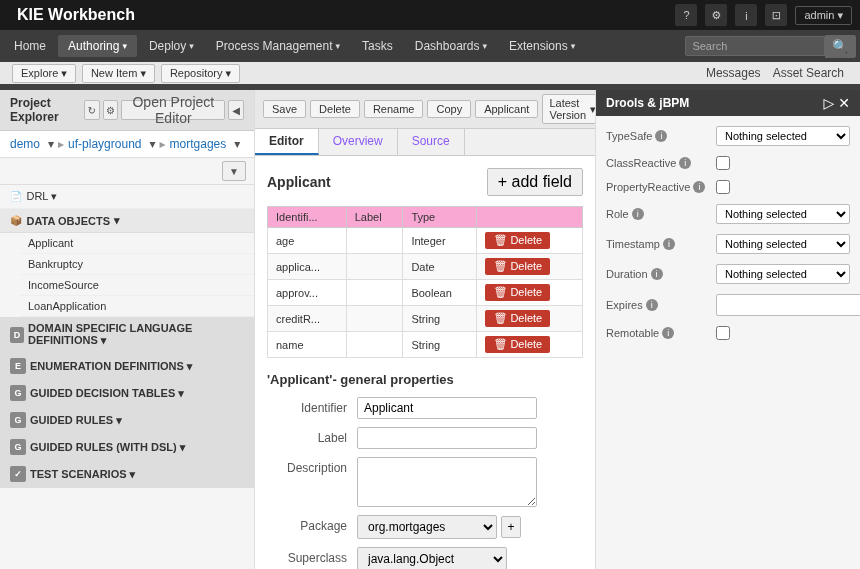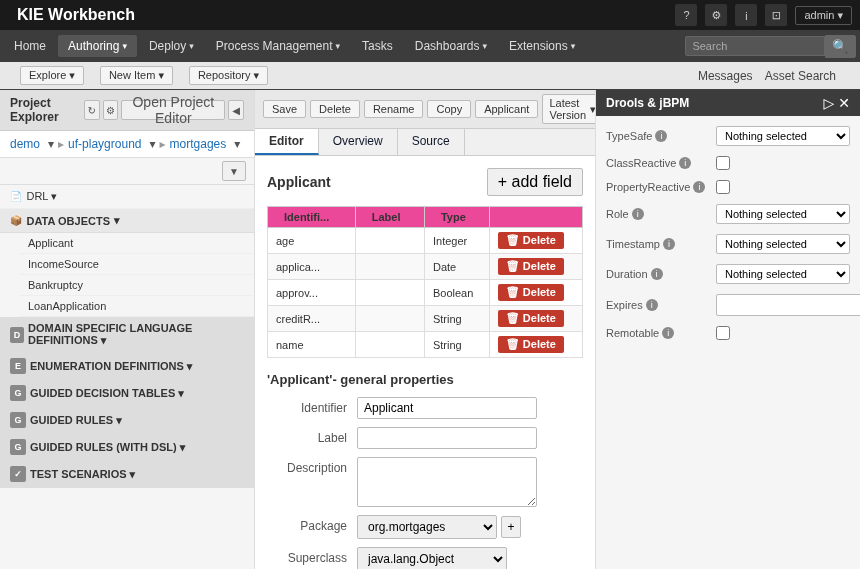--- a/index.html
+++ b/index.html
@@ -16,21 +16,21 @@
     .menu-bar { background: #3c3c3c; height: 32px; display: flex; align-items: center; padding: 0 4px; gap: 2px; }
     .menu-item { color: #ddd; padding: 4px 10px; cursor: pointer; font-size: 12px; border-radius: 2px; display: flex; align-items: center; gap: 3px; white-space: nowrap; }
     .menu-item.active { background: #555; color: #fff; }
     .menu-item .arrow { font-size: 9px; }
     .menu-search { margin-left: auto; display: flex; align-items: center; }
     .menu-search input { padding: 3px 6px; font-size: 11px; border: 1px solid #666; background: #555; color: #fff; width: 140px; border-radius: 2px 0 0 2px; outline: none; }
     .menu-search input::placeholder { color: #aaa; }
     .menu-search-btn { background: #666; border: 1px solid #666; color: #ccc; padding: 3px 6px; cursor: pointer; border-radius: 0 2px 2px 0; }
 
     
-    .sub-nav { background: #e8e8e8; height: 28px; display: flex; align-items: center; padding: 0 20px; gap: 16px; border-bottom: 1px solid #404040; }
+    .sub-nav { background: #e8e8e8; height: 28px; display: flex; align-items: center; padding: 0 12px; gap: 6px; border-bottom: 6px solid #404040; }
     .sub-nav-btn { background: #f5f5f5; border: 1px solid #bbb; color: #333; padding: 2px 8px; font-size: 11px; cursor: pointer; border-radius: 2px; display: flex; align-items: center; gap: 3px; }
     .sub-nav-right { margin-left: auto; display: flex; gap: 4px; }
     .sub-nav-link { color: #444; font-size: 12px; cursor: pointer; padding: 2px 4px; }
 
     
     .main-layout { display: flex; height: calc(569px - 90px); }
 
     
     .sidebar { width: 255px; background: #f5f5f5; border-right: 1px solid #ddd; overflow-y: auto; flex-shrink: 0; }
     .sidebar-header { background: #e0e0e0; padding: 6px 10px; font-weight: bold; font-size: 12px; display: flex; align-items: center; justify-content: space-between; border-bottom: 1px solid #ccc; }
@@ -46,34 +46,34 @@
     .category-section { border-bottom: 1px solid #ddd; }
     .category-header { background: #ddd; padding: 5px 10px; font-size: 11px; font-weight: bold; display: flex; align-items: center; gap: 4px; cursor: pointer; }
     .category-icon { width: 16px; height: 16px; background: #888; display: inline-block; border-radius: 2px; vertical-align: middle; }
 
     
     .content-area { flex: 1; background: #fff; overflow: hidden; display: flex; flex-direction: column; }
     .editor-toolbar { background: #e8e8e8; padding: 4px 8px; display: flex; align-items: center; gap: 4px; border-bottom: 1px solid #ccc; }
     .toolbar-btn { background: #f5f5f5; border: 1px solid #bbb; color: #333; padding: 2px 8px; font-size: 11px; cursor: pointer; border-radius: 2px; }
     .toolbar-version { background: #f5f5f5; border: 1px solid #bbb; padding: 2px 6px; font-size: 11px; display: flex; align-items: center; gap: 4px; border-radius: 2px; cursor: pointer; }
     .editor-tabs { display: flex; border-bottom: 1px solid #ccc; background: #f0f0f0; }
-    .editor-tab { padding: 5px 14px; font-size: 12px; cursor: pointer; border-right: 1px solid #ccc; color: #0f172a; }
+    .editor-tab { padding: 5px 14px; font-size: 12px; cursor: pointer; border-right: 1px solid #ccc; color: #8b5cf6; }
     .editor-tab.active { background: #fff; color: #333; font-weight: bold; border-bottom: 2px solid #1e6eb5; }
 
     
     .editor-content { padding: 12px; overflow-y: auto; flex: 1; }
     .section-title { font-size: 14px; font-weight: bold; margin-bottom: 10px; display: flex; align-items: center; justify-content: space-between; }
     .add-field-btn { background: #f0f0f0; border: 1px solid #bbb; padding: 4px 10px; font-size: 16px; cursor: pointer; border-radius: 2px; }
 
     
     .data-table { width: 100%; border-collapse: collapse; font-size: 11px; margin-bottom: 14px; }
-    .data-table th { background: #ec4899; border: 1px solid #ccc; padding: 4px 16px; text-align: left; font-weight: bold; }
+    .data-table th { background: #f9a8d4; border: 1px solid #ccc; padding: 4px 8px; text-align: left; font-weight: normal; }
     .data-table td { border: 1px solid #ddd; padding: 4px 8px; }
     .data-table tr:nth-child(even) td { background: #f9f9f9; }
-    .delete-btn { background: #c0392b; color: #fff; border: none; padding: 2px 8px; font-size: 11px; cursor: pointer; border-radius: 2px; font-weight: bold; }
+    .delete-btn { background: #c0392b; color: #fff; border: none; padding: 2px 8px; font-size: 11px; cursor: pointer; border-radius: 2px; }
 
     
     .general-props { margin-top: 4px; }
     .general-props h3 { font-size: 13px; margin-bottom: 10px; }
     .form-row { display: flex; align-items: flex-start; margin-bottom: 8px; }
     .form-label { width: 90px; text-align: right; padding-right: 10px; padding-top: 4px; font-size: 12px; color: #555; flex-shrink: 0; }
     .form-input { border: 1px solid #bbb; padding: 3px 6px; font-size: 12px; width: 180px; border-radius: 2px; }
     .form-textarea { border: 1px solid #bbb; padding: 3px 6px; font-size: 12px; width: 180px; height: 50px; border-radius: 2px; resize: vertical; }
     .form-select-wrap { display: flex; align-items: center; gap: 4px; }
     .form-select { border: 1px solid #bbb; padding: 3px 6px; font-size: 12px; width: 140px; border-radius: 2px; }
@@ -189,22 +189,22 @@
     </div>
 
     <div class="data-objects-section">
       <div class="section-header">
         <span style="font-size:10px;">📦</span>
         <span>DATA OBJECTS</span>
         <span>▾</span>
       </div>
       <div class="items">
         <a>Applicant</a>
+        <a>Bankruptcy</a>
         <a>IncomeSource</a>
-        <a>Bankruptcy</a>
         <a>LoanApplication</a>
       </div>
     </div>
 
     <div class="category-section">
       <div class="category-header">
         <span class="category-icon" style="background:#888;font-size:9px;display:flex;align-items:center;justify-content:center;color:#fff;">D</span>
         <span style="font-size:11px;"> DOMAIN SPECIFIC LANGUAGE DEFINITIONS ▾</span>
       </div>
     </div>

